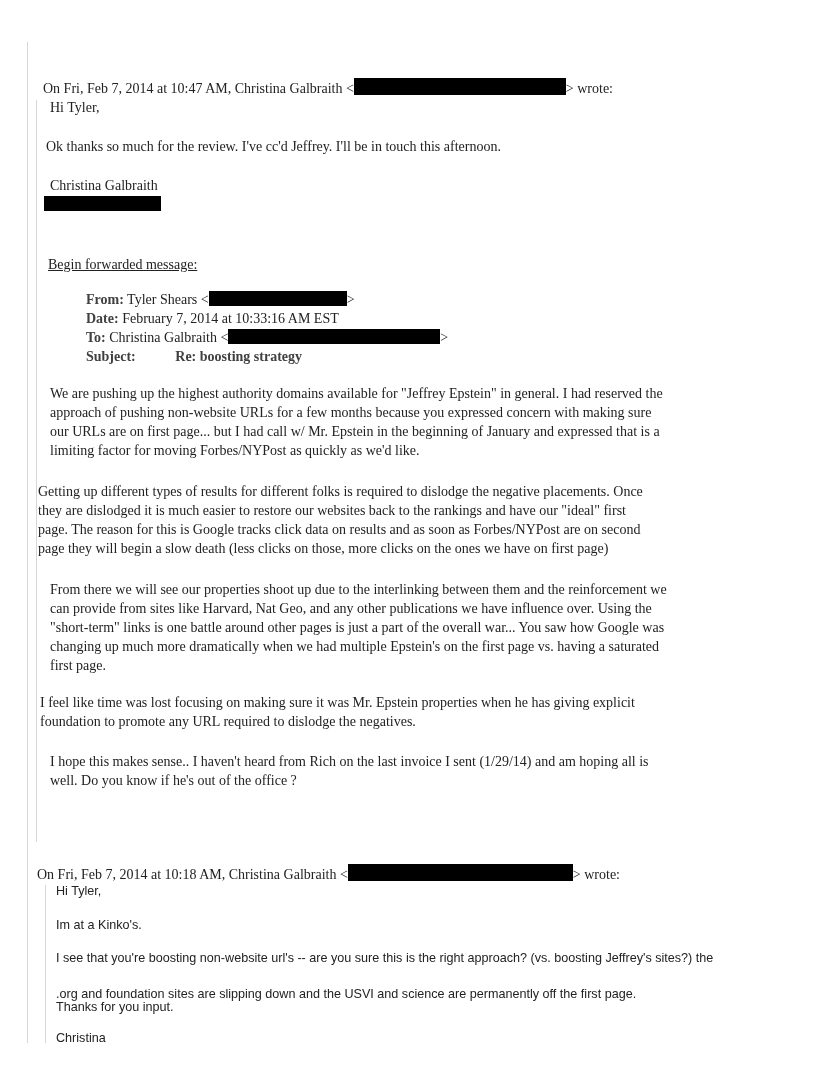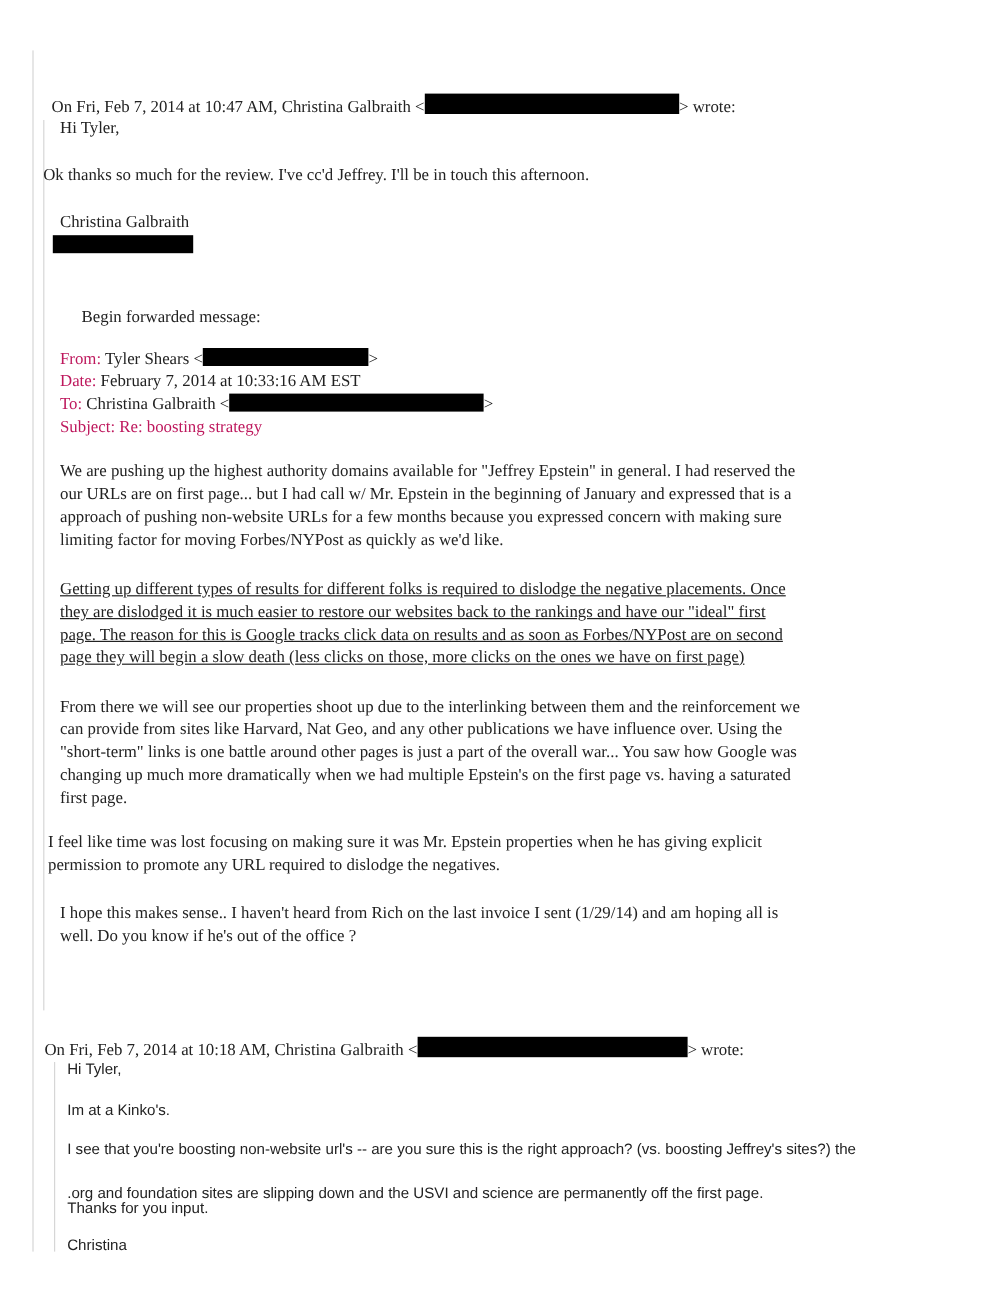--- a/index.html
+++ b/index.html
@@ -3,74 +3,74 @@
 <meta charset="utf-8">
 <style>
   html, body { margin: 0; padding: 0; background: #ffffff; }
   body { width: 828px; height: 1086px; position: relative; overflow: hidden; color: #222; }
   .serif { font-family: "Liberation Serif", "DejaVu Serif", serif; font-size: 14px; line-height: 19px; }
   .sans { font-family: "Liberation Sans", "DejaVu Sans", sans-serif; font-size: 12.6px; line-height: 16px; }
   .vbar { position: absolute; width: 1px; background: #d6d6d6; }
   .abs { position: absolute; white-space: nowrap; }
   .redact { display: inline-block; background: #000; vertical-align: -2px; }
   .para p { margin: 0; }
-  b { font-weight: normal; color: #be185d; }
+  b { font-weight: bold; color: #404040; margin-left: 36px; }
 </style>
 </head>
 <body>
 
 <div class="vbar" style="left:27px; top:42px; height:1001px;"></div>
 <div class="vbar" style="left:36px; top:100px; height:742px;"></div>
 <div class="vbar" style="left:45px; top:885px; height:158px;"></div>
 
 <div class="abs serif" style="left:43px; top:78px;">
   <span>On Fri, Feb 7, 2014 at 10:47 AM, Christina Galbraith &lt;</span><span class="redact" style="width:212px; height:17px;"></span><span>&gt; wrote:</span>
 </div>
 <div class="abs serif" style="left:50px; top:98px;">Hi Tyler,</div>
-<div class="abs serif" style="left:36px; top:137px;">Ok thanks so much for the review. I've cc'd Jeffrey. I'll be in touch this afternoon.</div>
+<div class="abs serif" style="left:46px; top:137px;">Ok thanks so much for the review. I've cc'd Jeffrey. I'll be in touch this afternoon.</div>
 <div class="abs serif" style="left:50px; top:176px;">Christina Galbraith</div>
 <div class="abs redact" style="left:44px; top:196px; width:117px; height:15px;"></div>
 
-<div class="abs serif" style="left:68px; top:255px;">Begin forwarded message:</div>
+<div class="abs serif" style="left:48px; top:255px;text-decoration:underline;">Begin forwarded message:</div>
 
 <div class="abs serif" style="left:50px; top:290px;">
   <b>From:</b> <span>Tyler Shears &lt;</span><span class="redact" style="width:138px; height:15px;"></span><span>&gt;</span>
 </div>
 <div class="abs serif" style="left:50px; top:309px;">
   <b>Date:</b> <span>February 7, 2014 at 10:33:16 AM EST</span>
 </div>
 <div class="abs serif" style="left:50px; top:328px;">
   <b>To:</b> <span>Christina Galbraith &lt;</span><span class="redact" style="width:212px; height:15px;"></span><span>&gt;</span>
 </div>
 <div class="abs serif" style="left:50px; top:347px;">
   <b>Subject:</b> <b>Re: boosting strategy</b>
 </div>
 
 <div class="abs serif para" style="left:50px; top:384px;">
   <p>We are pushing up the highest authority domains available for "Jeffrey Epstein" in general. I had reserved the</p>
+  <p>approach of pushing non-website URLs for a few months because you expressed concern with making sure</p>
   <p>our URLs are on first page... but I had call w/ Mr. Epstein in the beginning of January and expressed that is a</p>
-  <p>approach of pushing non-website URLs for a few months because you expressed concern with making sure</p>
   <p>limiting factor for moving Forbes/NYPost as quickly as we'd like.</p>
 </div>
-<div class="abs serif para" style="left:50px; top:482px;text-decoration:underline;">
+<div class="abs serif para" style="left:38px; top:482px;">
   <p>Getting up different types of results for different folks is required to dislodge the negative placements. Once</p>
   <p>they are dislodged it is much easier to restore our websites back to the rankings and have our "ideal" first</p>
   <p>page. The reason for this is Google tracks click data on results and as soon as Forbes/NYPost are on second</p>
   <p>page they will begin a slow death (less clicks on those, more clicks on the ones we have on first page)</p>
 </div>
 <div class="abs serif para" style="left:50px; top:580px;">
   <p>From there we will see our properties shoot up due to the interlinking between them and the reinforcement we</p>
   <p>can provide from sites like Harvard, Nat Geo, and any other publications we have influence over. Using the</p>
   <p>"short-term" links is one battle around other pages is just a part of the overall war... You saw how Google was</p>
   <p>changing up much more dramatically when we had multiple Epstein's on the first page vs. having a saturated</p>
   <p>first page.</p>
 </div>
 <div class="abs serif para" style="left:40px; top:693px;">
   <p>I feel like time was lost focusing on making sure it was Mr. Epstein properties when he has giving explicit</p>
-  <p>permission to promote any URL required to dislodge the negatives.</p>
+  <p>foundation to promote any URL required to dislodge the negatives.</p>
 </div>
 <div class="abs serif para" style="left:50px; top:752px;">
   <p>I hope this makes sense.. I haven't heard from Rich on the last invoice I sent (1/29/14) and am hoping all is</p>
   <p>well. Do you know if he's out of the office ?</p>
 </div>
 
 <div class="abs serif" style="left:37px; top:864px;">
   <span>On Fri, Feb 7, 2014 at 10:18 AM, Christina Galbraith &lt;</span><span class="redact" style="width:225px; height:17px;"></span><span>&gt; wrote:</span>
 </div>
 <div class="abs sans" style="left:56px; top:883px;">Hi Tyler,</div>

